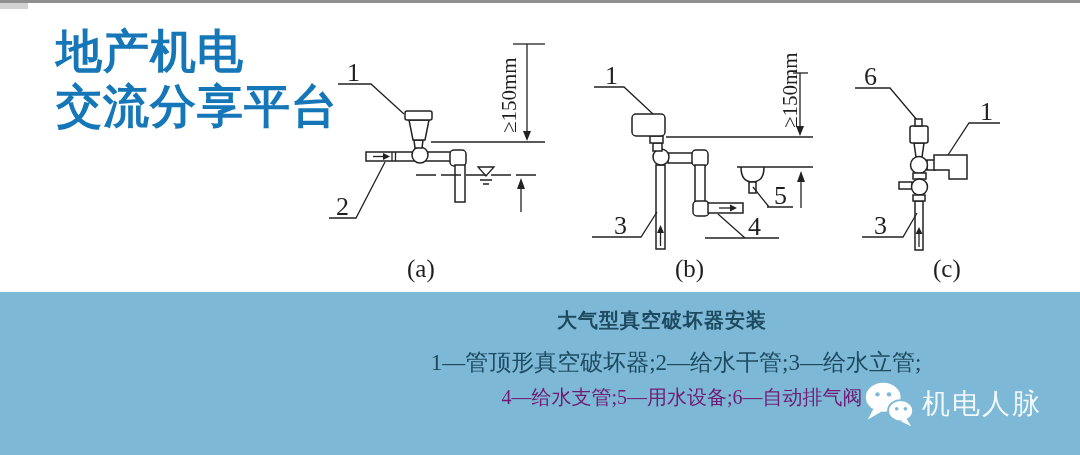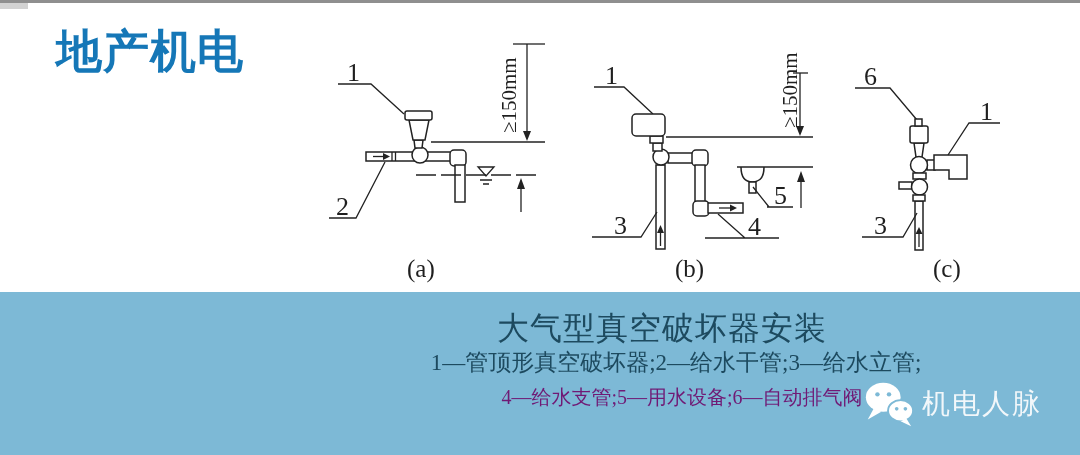--- a/index.html
+++ b/index.html
@@ -7,21 +7,21 @@
         font-family:"Liberation Sans",sans-serif;}
   .top-bar{position:absolute;left:0;top:0;width:1080px;height:3px;background:#8f8f8f;}
   .top-notch{position:absolute;left:0;top:3px;width:28px;height:6px;background:#d2d2d2;}
   .brand{position:absolute;left:28px;top:24px;font-weight:bold;font-size:46px;line-height:55px;
          color:#1577b7;letter-spacing:1px;font-family:"Liberation Sans",sans-serif;margin-left:28px;}
   .fig{position:absolute;top:40px;}
   .fig svg{display:block;}
   .fig text{font-family:"Liberation Serif",serif;fill:#1f1f1f;}
   .panel{position:absolute;left:0;top:292px;width:1080px;height:163px;background:#7db9d6;}
   .panel-title{position:absolute;left:662px;top:15px;transform:translateX(-50%);
-               font-size:32px;font-weight:normal;color:#1d4a5f;white-space:nowrap;
+               font-size:20px;font-weight:bold;color:#1d4a5f;white-space:nowrap;
                font-family:"Liberation Serif",serif;letter-spacing:1px;}
   .legend-line1{position:absolute;left:676px;top:55px;transform:translateX(-50%);
                font-size:23px;color:#1d4a5f;white-space:nowrap;
                font-family:"Liberation Serif",serif;}
   .legend-line2{position:absolute;left:658px;top:92px;transform:translateX(-50%);
                font-size:20px;color:#701a75;white-space:nowrap;
                font-family:"Liberation Serif",serif;margin-left:24px;}
   .watermark{position:absolute;left:862px;top:86px;display:flex;align-items:center;}
   .wm-label{margin-left:6px;font-size:28px;color:#f2f7fa;letter-spacing:2px;
             font-family:"Liberation Sans",sans-serif;}
@@ -32,20 +32,21 @@
 </style>
 </head>
 <body>
 
 <div class="page">
   <div class="top-bar"></div>
   <div class="top-notch"></div>
 
   <div class="brand">
     <div>地产机电</div>
+    <div>交流分享平台</div>
   </div>
 
   <div class="fig" style="left:300px;">
     <svg width="260" height="245" viewBox="300 40 260 245">
       <g>
         <path class="thin" d="M338,84 H371 L404,114"></path>
         <text x="347" y="81" font-size="26">1</text>
       </g>
       <g>
         <rect class="wh" x="366" y="152" width="87" height="9"></rect>

